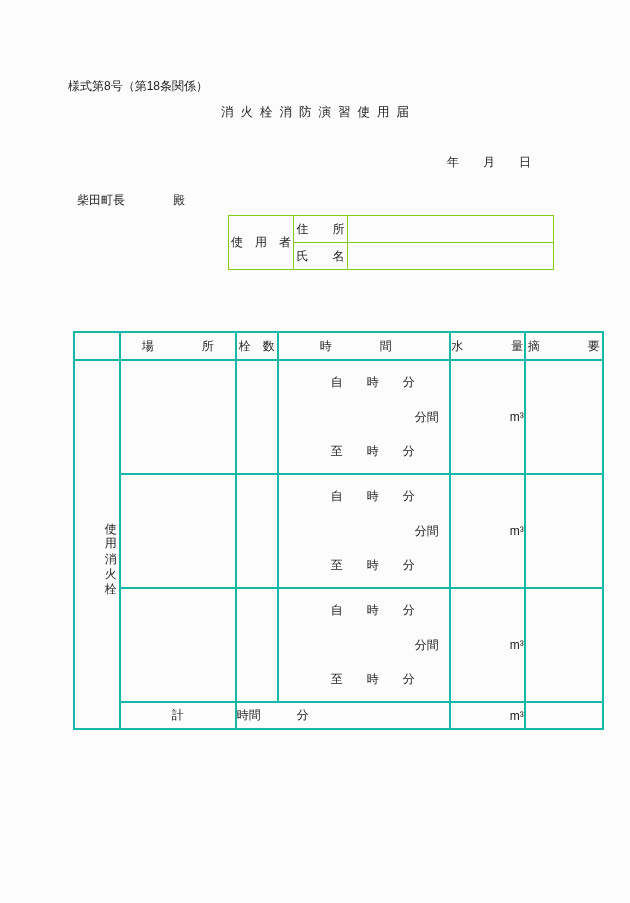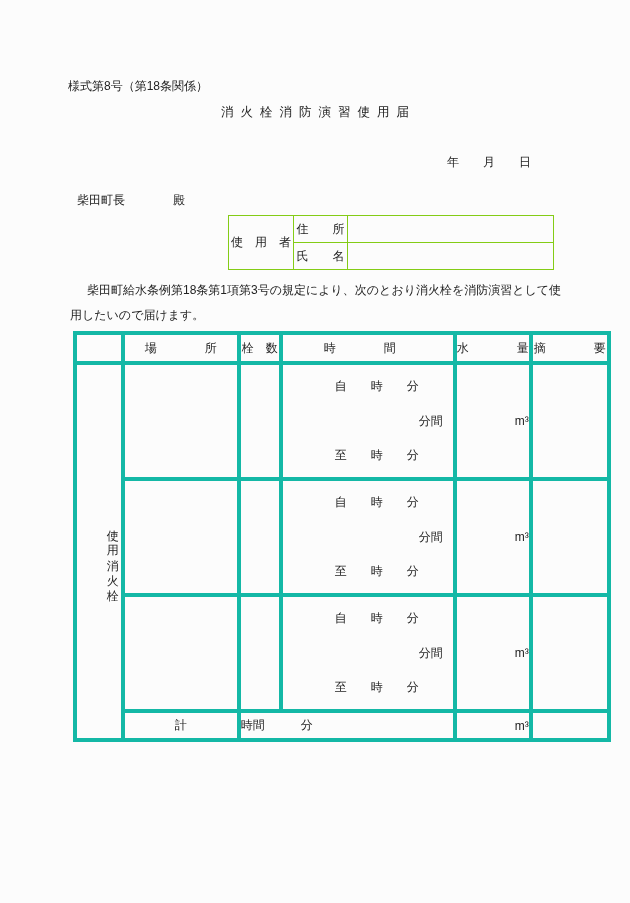--- a/index.html
+++ b/index.html
@@ -24,21 +24,21 @@
   .applicant-table .lbl{text-align:center;}
   .applicant-table .val{padding-left:6px;}
 
   
   .body-text{position:absolute;left:70px;top:278px;width:492px;
     line-height:25px;text-indent:17px;margin:0;text-align:left;}
 
   
   .usage-table{position:absolute;left:73px;top:331px;
     border-collapse:collapse;table-layout:fixed;}
-  .usage-table td{border:4px solid #14b8a6;padding:0;white-space:pre;
+  .usage-table td{border:2px solid #14b8a6;padding:0;white-space:pre;
     font-size:12px;vertical-align:middle;}
   .usage-table tr.hdr td{height:26px;text-align:center;}
   .usage-table tr.hdr td.th-time{text-align:left;padding-left:41px;}
   .usage-table tr.data td{height:56px;}
   .usage-table tr.total td{height:25px;}
   .vlabel{text-align:center;}
   .vlabel span{writing-mode:vertical-rl;letter-spacing:15px;
     display:inline-block;margin-bottom:-15px;}
   .time-wrap{display:flex;align-items:center;height:56px;
     box-sizing:border-box;padding:0 10px 0 8px;margin-left:44px;}
@@ -73,21 +73,20 @@
       <td class="lbl">住　　所</td>
       <td class="val"></td>
     </tr>
     <tr>
       <td class="lbl">氏　　名</td>
       <td class="val"></td>
     </tr>
   </tbody>
     </table>
 
-  <p class="body-text">柴田町給水条例第18条第1項第3号の規定により、次のとおり消火栓を消防演習として使用したいので届けます。</p>
 
   <table class="usage-table">
     <colgroup>
       <col style="width:29px">
         <col style="width:116px">
         <col style="width:42px">
       <col style="width:140px">
         <col style="width:75px">
         <col style="width:78px">
     </colgroup>

